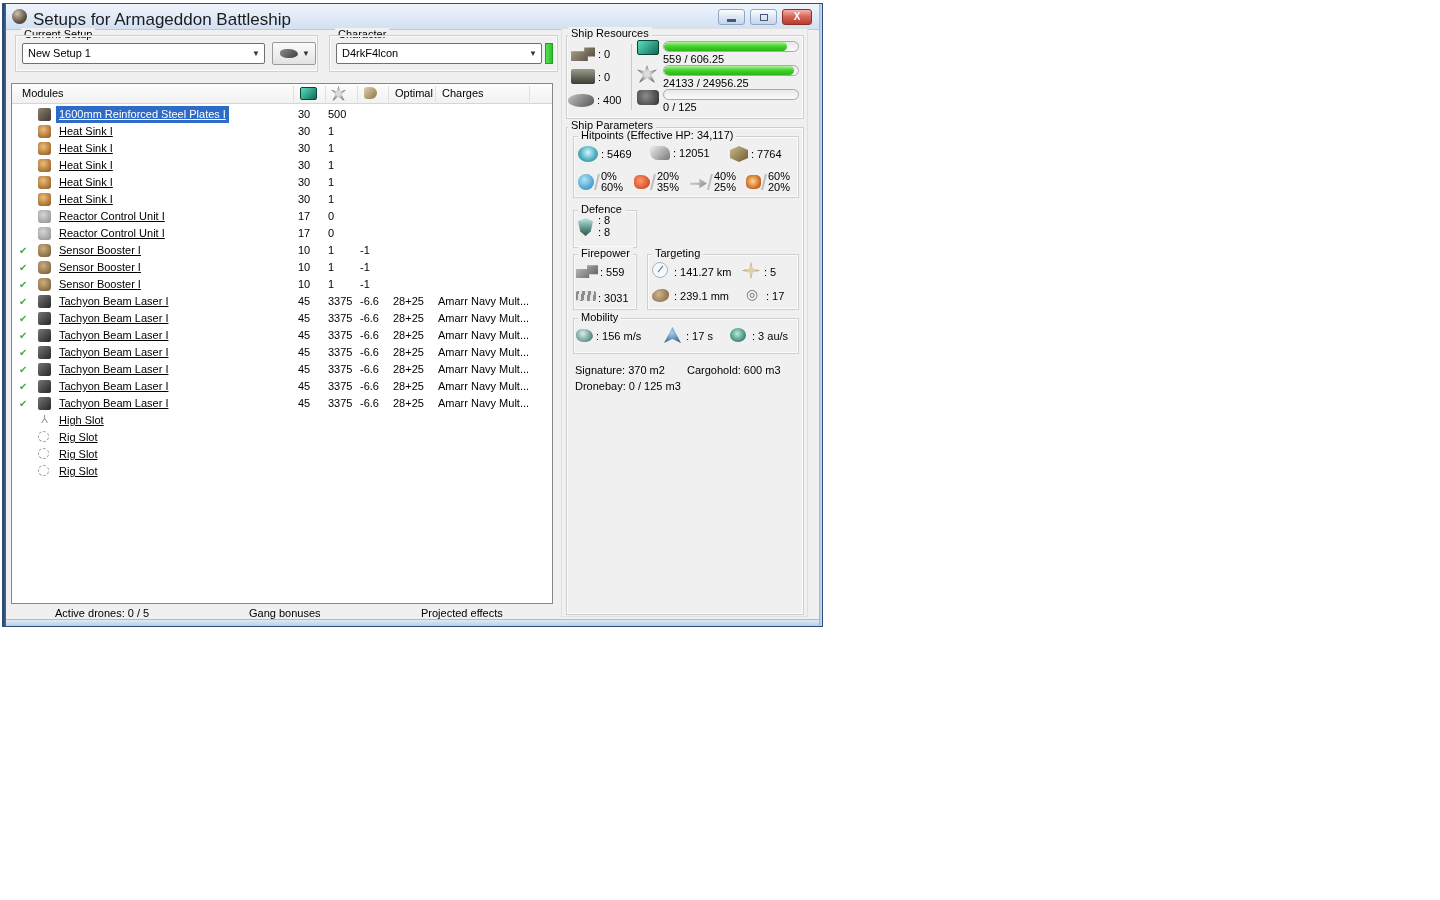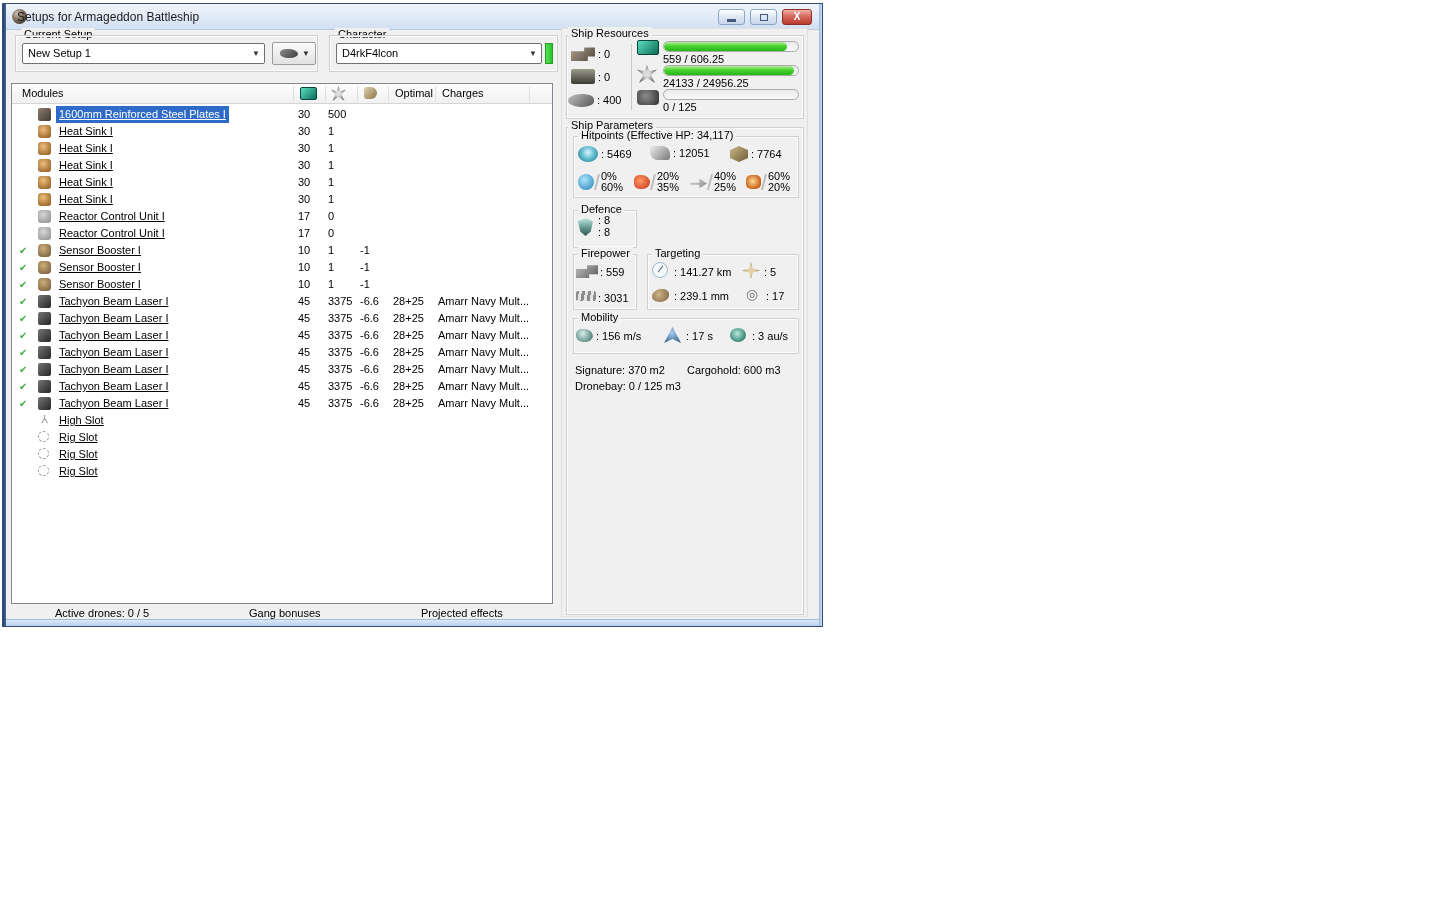--- a/index.html
+++ b/index.html
@@ -10,21 +10,21 @@
   .frame-left{position:absolute;left:0;top:0;width:3px;height:100%;
     background:linear-gradient(90deg,#24406b,#48689a);z-index:5;}
   .frame-right{position:absolute;right:0;top:0;width:3px;height:100%;
     background:linear-gradient(90deg,#9ab6da,#cfe0f2);z-index:5;}
   .frame-bottom{position:absolute;left:0;bottom:0;width:100%;height:7px;
     background:linear-gradient(#dfe9f6,#b7cfec);border-top:1px solid #a3bddd;z-index:4;}
   .titlebar{position:absolute;left:0;top:0;width:100%;height:26px;
     background:linear-gradient(#f0f5fc,#d2e0f2);border-bottom:1px solid #b8cade;}
   .title-icon{position:absolute;left:9px;top:5px;width:15px;height:15px;border-radius:50%;
     background:radial-gradient(circle at 35% 30%,#cdbfae,#6b5d4d 55%,#231c15);}
-  .title-text{position:absolute;left:14px;top:6px;font-size:12px;color:#1c1c1c;}
+  .title-text{position:absolute;left:30px;top:6px;font-size:17px;color:#1c1c1c;}
   .winbtns{position:absolute;right:10px;top:5px;display:flex;gap:5px;}
   .wbtn{width:27px;height:16px;border:1px solid #8da6c4;border-radius:3px;
     background:linear-gradient(#ffffff,#dfe9f5 45%,#c7d6e9);position:relative;cursor:pointer;}
   .wbtn.close{width:30px;border-color:#8e2f23;
     background:linear-gradient(#f6b3ab,#d6695c 45%,#b83b2c);color:#fff;
     font-weight:bold;font-size:10px;text-align:center;line-height:14px;}
   .glyph-min{position:absolute;left:8px;top:9px;width:9px;height:3px;background:#44587a;}
   .glyph-max{position:absolute;left:9px;top:4px;width:8px;height:7px;border:1px solid #44587a;}
   .gbl{position:absolute;top:-8px;background:#f0f0f0;padding:0 3px;white-space:nowrap;}
   .groupbox{position:absolute;border:1px solid #d0d0d0;box-shadow:inset 0 0 0 1px #fbfbfb;}

